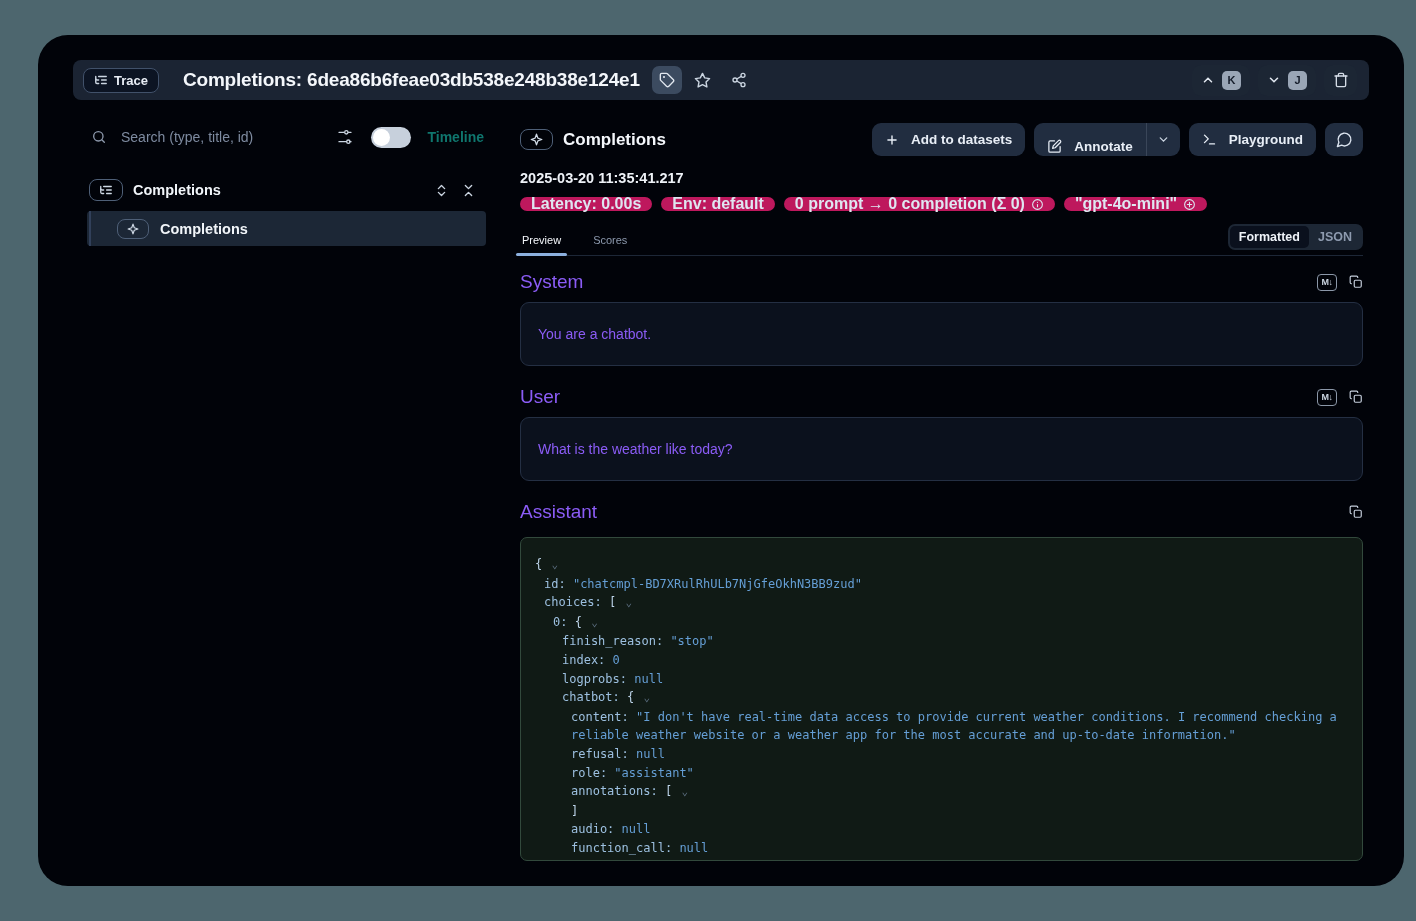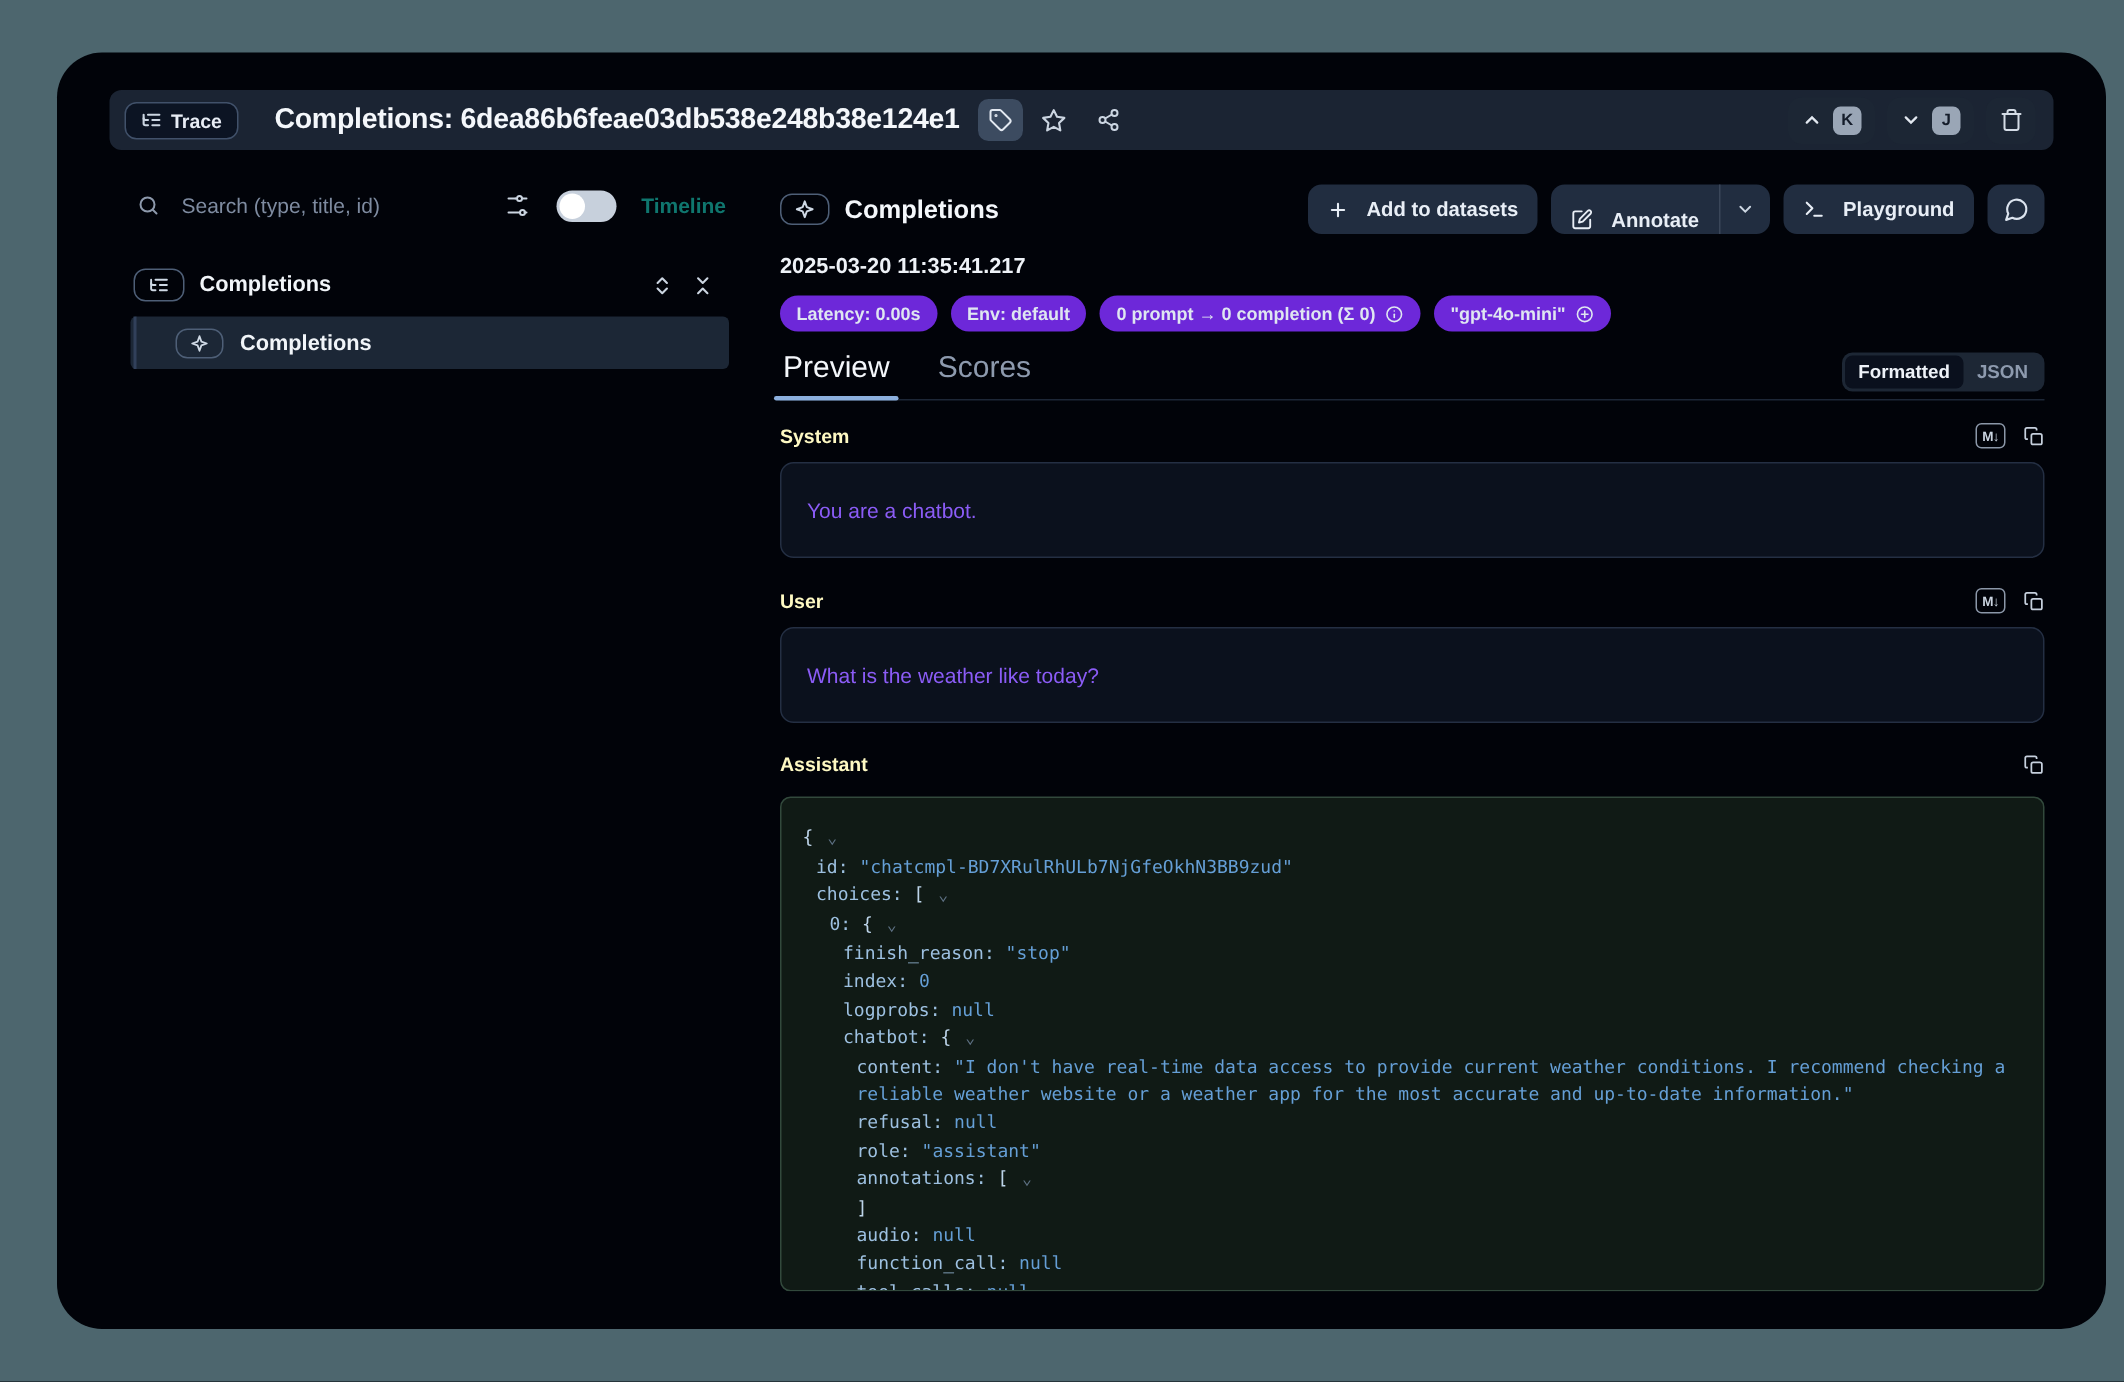--- a/index.html
+++ b/index.html
@@ -102,40 +102,40 @@
     color:#cbd5e1; cursor:pointer;
   }
   .comment-btn {
     width:38px; height:33px; background:#212d40; border:none; border-radius:9px;
     display:flex; align-items:center; justify-content:center; color:#dbe3ee; cursor:pointer;
   }
   .timestamp { margin-top:14px; font-size:14.5px; font-weight:600; color:#eef2f7; }
   .badges { display:flex; align-items:center; gap:9px; margin-top:11px; }
   .pill {
     display:flex; align-items:center; gap:6px;
-    background:#6d28d9; color:#dfe6f1; border-radius:12px;
-    height:24px; padding:0 11px; font-size:12px; font-weight:bold;
+    background:#be185d; color:#dfe6f1; border-radius:12px;
+    height:14px; padding:0 11px; font-size:16px; font-weight:bold;
   }
   .tabs-row { display:flex; align-items:flex-end; margin-top:13px; border-bottom:1px solid #1d2737; position:relative; }
-  .tab { font-size:20px; padding:0 2px 9px 2px; margin-right:28px; cursor:pointer; position:relative; }
+  .tab { font-size:11px; padding:0 2px 9px 2px; margin-right:28px; cursor:pointer; position:relative; }
   .tab.active { color:#f4f7fb; font-weight:500; }
   .tab.inactive { color:#8d9aae; }
   .tab.active::after {
     content:""; position:absolute; left:-4px; right:-4px; bottom:-1px; height:3px;
     background:#8cb0de; border-radius:2px;
   }
   .view-switch {
     margin-left:auto; margin-bottom:5px; display:flex; align-items:center;
     background:#1d2735; border-radius:7px; padding:2px; font-size:12.5px; font-weight:600;
   }
   .view-switch .seg { padding:4px 9px; border-radius:5px; cursor:pointer; }
   .view-switch .seg.active { background:#0a101d; color:#eef2f8; }
   .view-switch .seg.inactive { color:#8d9aae; }
   .section-head { display:flex; align-items:center; margin-top:15px; margin-bottom:9px; }
-  .section-head .label { font-size:13px; font-weight:bold; color:#fef9c3; }
+  .section-head .label { font-size:19px; font-weight:normal; color:#8b5cf6; }
   .section-head .head-icons { margin-left:auto; display:flex; align-items:center; gap:12px; color:#c6d0dd; }
   .md-icon {
     width:20px; height:17px; border:1px solid #8b97a8; border-radius:4px;
     font-size:9px; font-weight:bold; color:#cbd5e1;
     display:flex; align-items:center; justify-content:center; letter-spacing:-0.5px; cursor:pointer;
   }
   .msg-box {
     background:#0b111d; border:1px solid #242f43; border-radius:9px;
     padding:23px 17px; font-size:14px; color:#8b5cf6;
   }

